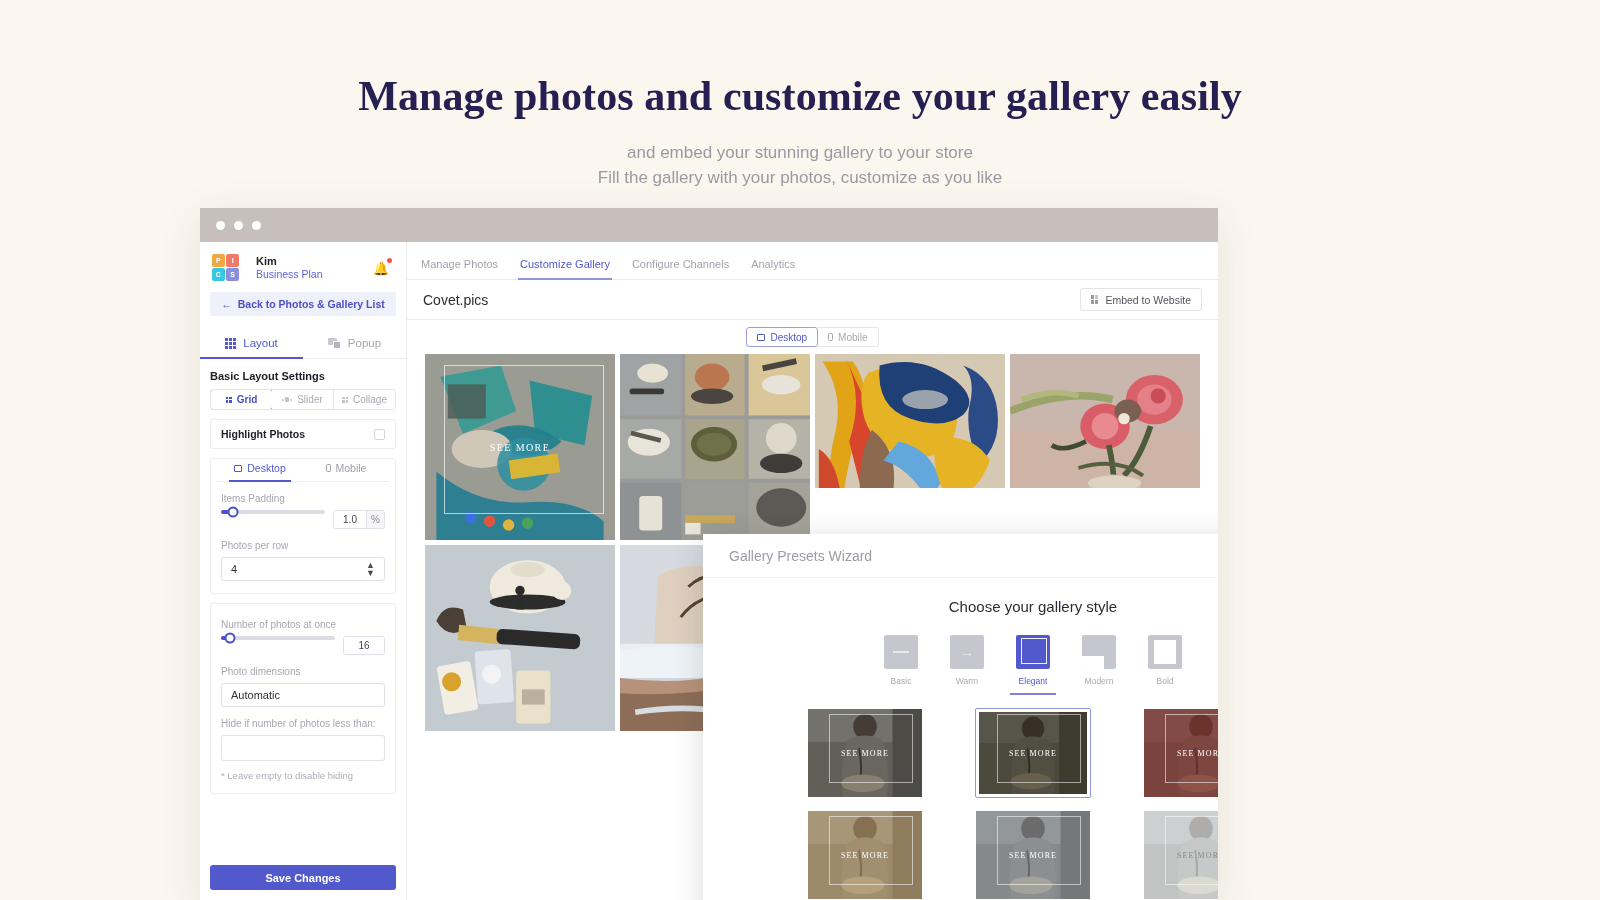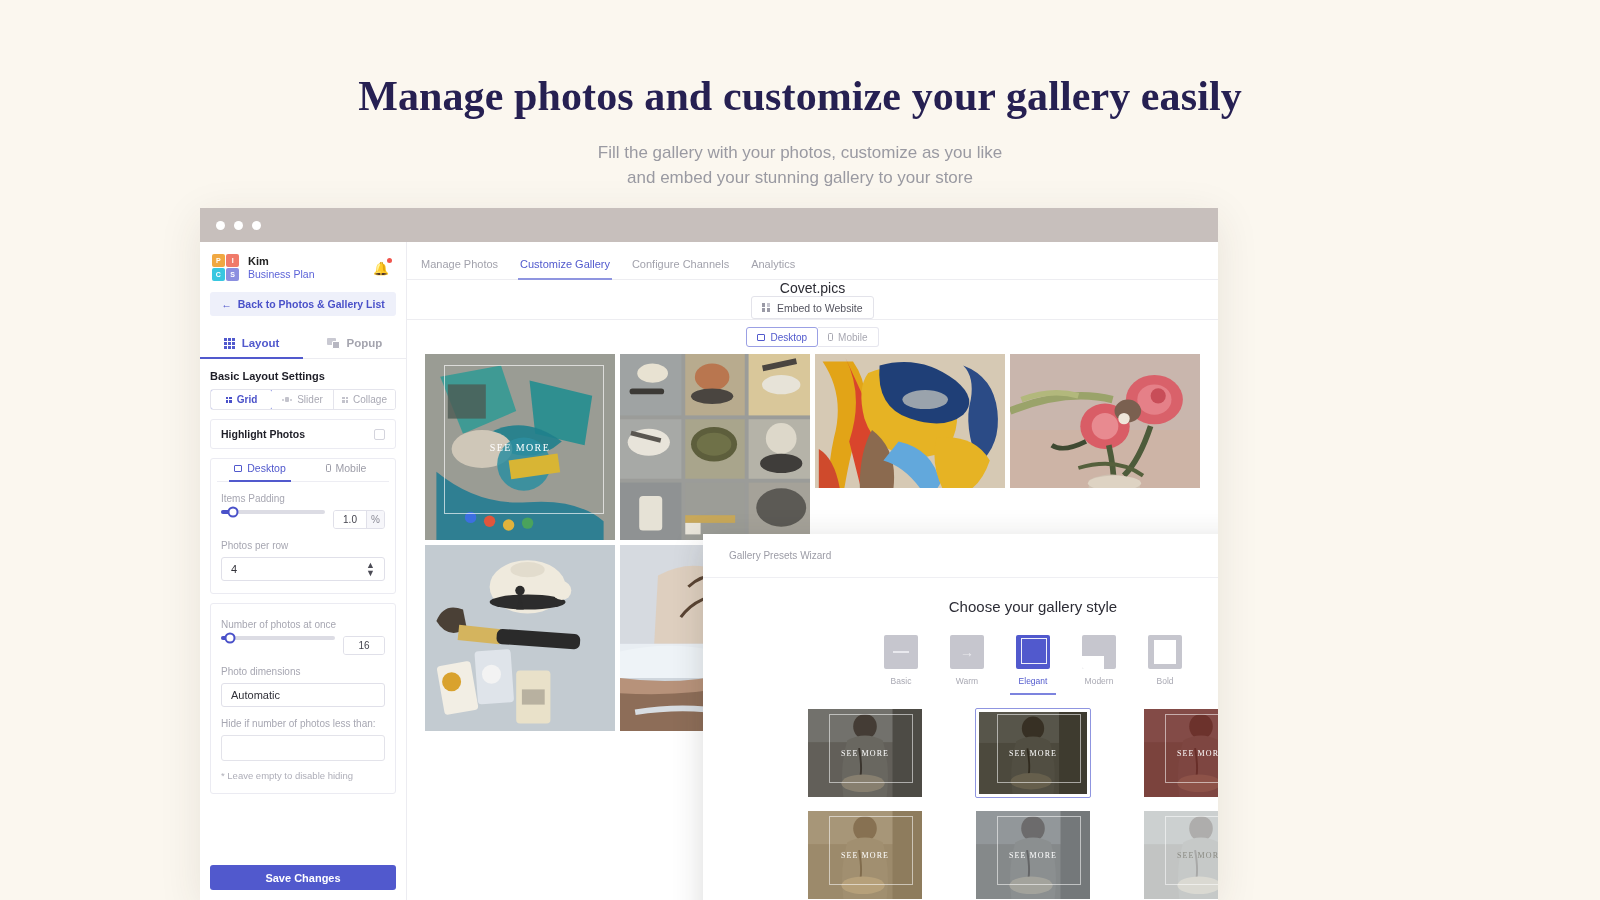--- a/index.html
+++ b/index.html
@@ -65,42 +65,42 @@
   .logo-cell {
     border-radius: 2px;
     font-size: 7px; font-weight: 700; color: #fff;
     display: flex; align-items: center; justify-content: center;
     line-height: 1;
   }
   .lc-p { background: #f0a842; }
   .lc-i { background: #f07a6a; }
   .lc-c { background: #38c7e0; }
   .lc-s { background: #8b8fe0; }
-  .sb-user { margin-left: 9px; }
+  .sb-user { margin-left: 17px; }
   .sb-user-name { font-size: 11px; font-weight: 700; color: #222; line-height: 13px; }
   .sb-user-plan { font-size: 10.5px; color: #5c63d8; line-height: 13px; }
   .bell-wrap { margin-left: auto; position: relative; padding-right: 4px; }
   .bell { font-size: 13px; color: #4b4b55; }
   .bell-dot {
     position: absolute; top: -1px; right: 2px;
     width: 5px; height: 5px; border-radius: 50%; background: #f0544c;
   }
 
   .back-btn {
     margin: 11px 10px 0 10px;
     height: 24px;
     background: #eef0fa;
     border-radius: 3px;
     display: flex; align-items: center; justify-content: center;
     gap: 6px;
     font-size: 10.5px; font-weight: 700; color: #4a51c9;
     cursor: pointer;
   }
 
-  .sb-tabs { display: flex; margin-top: 12px; border-bottom: 1px solid #ececf1; font-weight: bold; }
+  .sb-tabs { display: flex; margin-top: 12px; border-bottom: 1px solid #ececf1; }
   .sb-tab {
     flex: 1;
     display: flex; align-items: center; justify-content: center;
     gap: 7px;
     height: 30px;
     font-size: 11.5px;
     color: #a4a4ae;
     cursor: pointer;
     position: relative;
   }
@@ -245,21 +245,21 @@
   .top-tab {
     font-size: 11px; color: #a2a2ac; padding-bottom: 9px; cursor: pointer; position: relative;
   }
   .top-tab.active { color: #5159cd; }
   .top-tab.active::after {
     content: ""; position: absolute; left: -2px; right: -2px; bottom: -1px; height: 2px; background: #8f95e0;
   }
 
   .title-row {
     height: 40px; display: flex; align-items: center; justify-content: space-between;
-    padding: 0 16px; border-bottom: 1px solid #ededf1; flex-direction: column;
+    padding: 0 16px; border-bottom: 1px solid #ededf1;
   }
   .gallery-name { font-size: 14px; color: #2b2b33; }
   .embed-btn {
     height: 23px; border: 1px solid #e3e3ea; border-radius: 3px;
     display: flex; align-items: center; gap: 7px; padding: 0 10px;
     font-size: 10.5px; color: #54545f; cursor: pointer; background: #fff;
   }
   .embed-ic { display: grid; grid-template-columns: 3px 3px; grid-template-rows: 4px 4px; gap: 1.5px; }
   .embed-ic i { background: #9a9aa6; }
   .embed-ic i:nth-child(2) { background: #c6c6d0; }
@@ -304,21 +304,21 @@
     left: 710px; top: 500px;
     width: 660px; height: 400px;
     background: #fff;
     box-shadow: 0 6px 30px rgba(40,35,30,.16);
     overflow: hidden;
   }
   .modal-head {
     height: 44px; border-bottom: 1px solid #efeff3;
     display: flex; align-items: center; padding: 0 26px;
   }
-  .modal-title { font-size: 10px; color: #9c9ca6; }
+  .modal-title { font-size: 14px; color: #9c9ca6; }
   .modal-body { padding: 20px 26px 0 26px; }
   .modal-h2 { text-align: center; font-size: 15px; color: #2d2d36; }
 
   .styles { display: flex; justify-content: center; gap: 32px; margin-top: 20px; }
   .style-item { width: 34px; text-align: center; cursor: pointer; position: relative; }
   .style-box {
     width: 34px; height: 34px; background: #c6c6ce; border-radius: 2px;
     position: relative; overflow: hidden;
     display: flex; align-items: center; justify-content: center;
   }
@@ -364,22 +364,22 @@
     position: absolute; inset: 0; display: flex; align-items: center; justify-content: center;
     font-family: "Liberation Serif", serif; font-size: 8px; letter-spacing: 1.1px; color: #fff;
   }
 </style>
 </head>
 <body>
 
 <div class="hero">
   <div class="hero-title">Manage photos and customize your gallery easily</div>
   <div class="hero-sub">
+    <div>and embed your stunning gallery to your store</div>
     <div>Fill the gallery with your photos, customize as you like</div>
-    <div>and embed your stunning gallery to your store</div>
   </div>
 </div>
 
 <div class="browser">
 
   <div class="browser-bar">
     <span class="dot"></span>
     <span class="dot"></span>
     <span class="dot"></span>
   </div>

